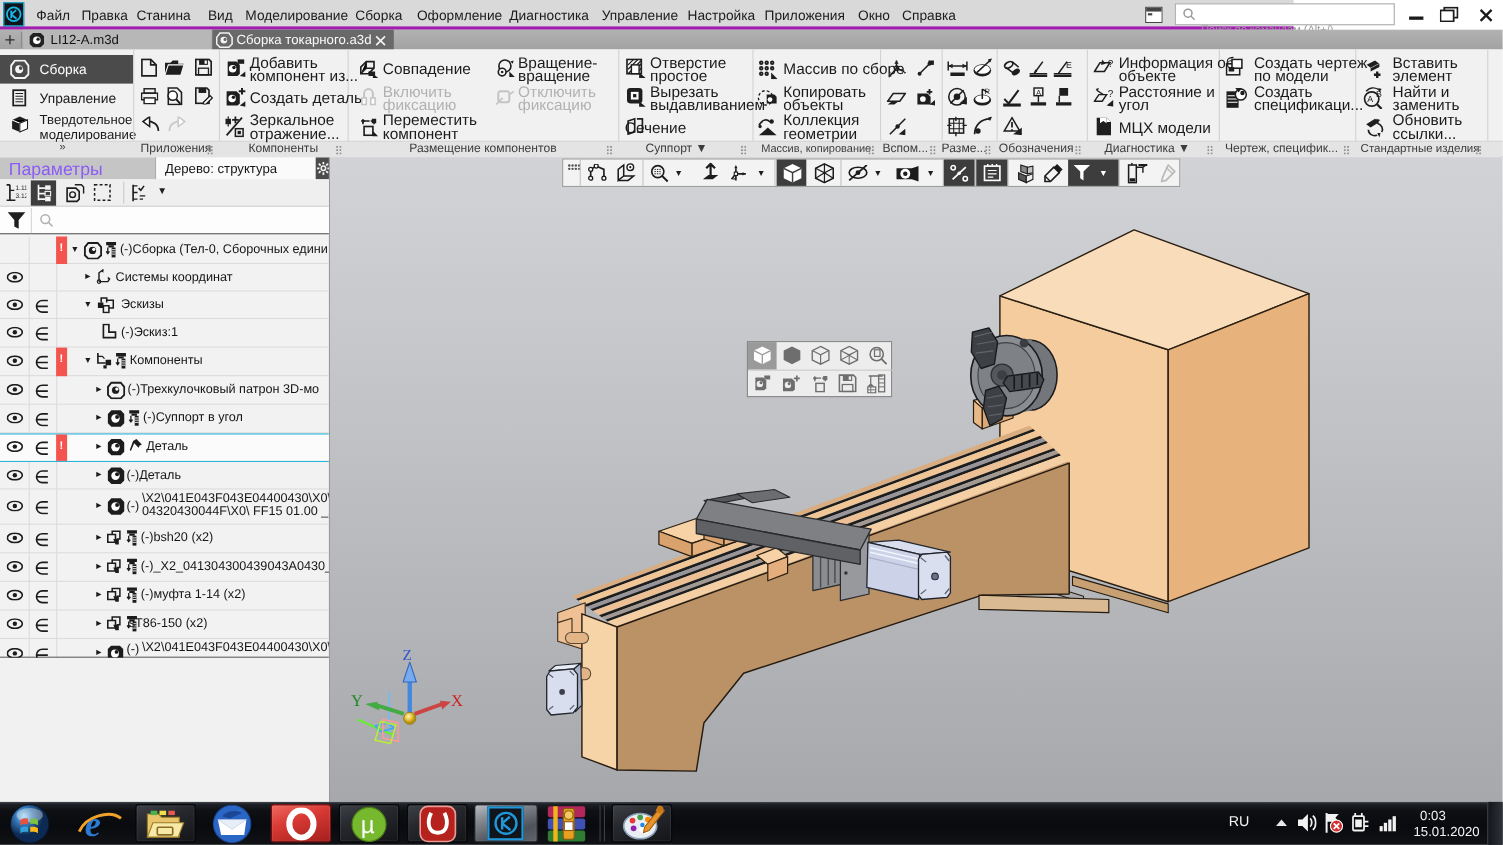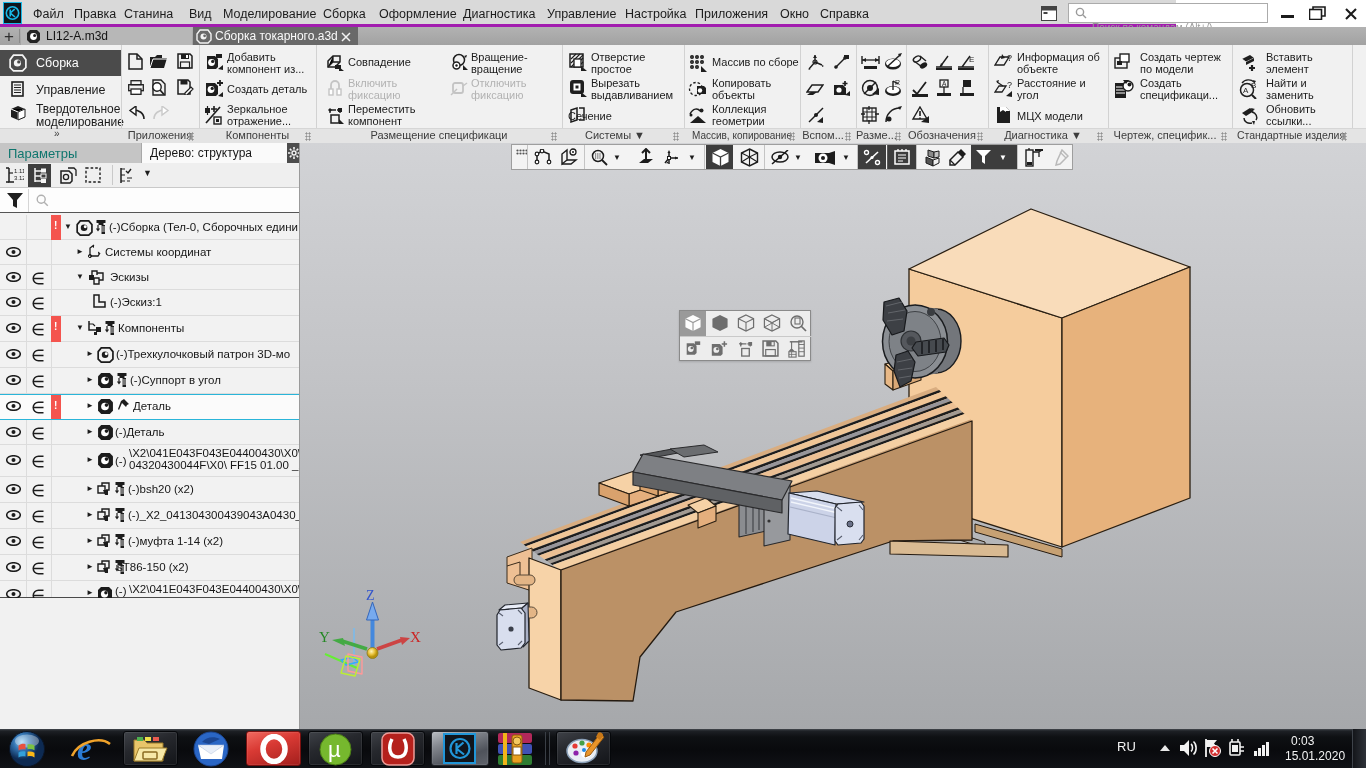--- a/index.html
+++ b/index.html
@@ -8,21 +8,21 @@
 
 #menu{left:0;top:0;width:1176px;height:27px;background:#d9d9d9;border-bottom:3px solid #a21caf}
 #menu .mi{position:absolute;top:7px;font-size:12.5px;color:#1c1c1c}
 
 #tabs{left:0;top:27px;width:1366px;height:18px;background:linear-gradient(#b2b2b2,#a2a2a2)}
 
 #ribbon{left:0;top:45px;width:1366px;height:98px;background:#f1f1f1;border-bottom:1px solid #9c9c9c}
 #ribbon .sep{position:absolute;top:0;width:1px;height:83px;background:#d2d2d2}
 #ribbon .lbl{position:absolute;top:83px;height:15px;font-size:11px;color:#3c3c3c;text-align:center;line-height:15px}
 #ribbon .grip{position:absolute;top:87px;width:6px;height:9px;background-image:radial-gradient(circle,#909090 0.9px,rgba(0,0,0,0) 1.2px);background-size:3px 3px}
-#ribbon .bt{position:absolute;font-size:11px;color:#1b1b1b;line-height:11.5px;white-space:nowrap}
+#ribbon .bt{position:absolute;font-size:14px;color:#1b1b1b;line-height:11.5px;white-space:nowrap}
 #ribbon .dis{color:#b2b2b2}
 #lblstrip{position:absolute;left:0;top:83px;width:1366px;height:15px;background:#e4e4e4;border-top:1px solid #d6d6d6}
 
 #panel{left:0;top:143px;width:300px;height:586px;background:#f2f2f2;border-right:1px solid #9a9a9a;overflow:hidden}
 .trow{position:absolute;left:0;width:299px;border-bottom:1px solid #dcdcdc}
 #panel .tx{font-size:11.5px;color:#161616}
 
 #vp{left:300px;top:143px;width:1066px;height:586px;background:linear-gradient(180deg,#d2d3d6 0%,#c2c3c6 40%,#a6a8ab 100%)}
 
 #task{left:0;top:729px;width:1366px;height:39px;background:linear-gradient(180deg,#45494f 0,#1d2025 2px,#0e1013 8px,#090a0d 55%,#101216 100%)}
@@ -122,23 +122,23 @@
     <div class="sep" style="left:906px"></div>
     <div class="sep" style="left:988px"></div>
     <div class="sep" style="left:1108px"></div>
     <div class="sep" style="left:1232px"></div>
     <div class="sep" style="left:1352px"></div>
 
  <div class="lbl" style="left:121px;width:78px">Приложения</div>
     <div class="grip" style="left:188px"></div>
  <div class="lbl" style="left:199px;width:117px">Компоненты</div>
     <div class="grip" style="left:305px"></div>
- <div class="lbl" style="left:316px;width:246px">Размещение спецификаци</div>
+ <div class="lbl" style="left:316px;width:246px">Размещение компонентов</div>
     <div class="grip" style="left:551px"></div>
- <div class="lbl" style="left:562px;width:106px">Системы ▼</div>
+ <div class="lbl" style="left:562px;width:106px">Суппорт ▼</div>
     <div class="grip" style="left:673px"></div>
  <div class="lbl" style="left:684px;width:116px;font-size:10px">Массив, копирование</div>
     <div class="grip" style="left:789px"></div>
  <div class="lbl" style="left:800px;width:46px">Вспом...</div>
     <div class="grip" style="left:845px"></div>
  <div class="lbl" style="left:856px;width:40px">Разме...</div>
     <div class="grip" style="left:895px"></div>
  <div class="lbl" style="left:906px;width:72px">Обозначения</div>
     <div class="grip" style="left:977px"></div>
  <div class="lbl" style="left:988px;width:110px">Диагностика ▼</div>
@@ -725,21 +725,21 @@
       <path d="M12 5h6M12 9h6M12 13h6" stroke="#6e6e6e" stroke-width="1"></path>
       <path d="M2 2h14" stroke="#6e6e6e" stroke-width="1.6"></path>
       <path d="M4 2v8M4 10l-2 2h4z" stroke="#6e6e6e" stroke-width="1.2" fill="#6e6e6e"></path>
       <rect x="1" y="13" width="8" height="6" fill="none" stroke="#6e6e6e" stroke-width="1.2"></rect>
       <path d="M1 16h8M4 13v6" stroke="#6e6e6e" stroke-width="0.9"></path>
     </svg>
 </div>
 <div class="ab" id="panel">
 
  <div class="ab" style="left:0;top:0;width:142px;height:20px;background:#c5c5c5;border-right:1px solid #a8a8a8"></div>
- <span class="tx" style="left:8px;top:4px;font-size:13px;color:#0f766e">Параметры</span>
+ <span class="tx" style="left:8px;top:4px;font-size:16px;color:#8b5cf6">Параметры</span>
  <div class="ab" style="left:142px;top:0;width:145px;height:20px;background:#fafafa"></div>
  <span class="tx" style="left:150px;top:4px;font-size:12px;color:#161616">Дерево: структура</span>
  <div class="ab" style="left:287px;top:0;width:13px;height:20px;background:#4c4c4c"></div>
  <svg class="ab" style="left:288px;top:4px" width="12" height="12" viewBox="0 0 12 12">
       <circle cx="6" cy="6" r="2" fill="none" stroke="#f2f2f2" stroke-width="1.4"></circle>
       <g stroke="#f2f2f2" stroke-width="1.6">
         <path d="M6 0v2.4M6 9.6V12M0 6h2.4M9.6 6H12M1.8 1.8l1.7 1.7M8.5 8.5l1.7 1.7M10.2 1.8L8.5 3.5M3.5 8.5l-1.7 1.7"></path>
       </g>
     </svg>
 

